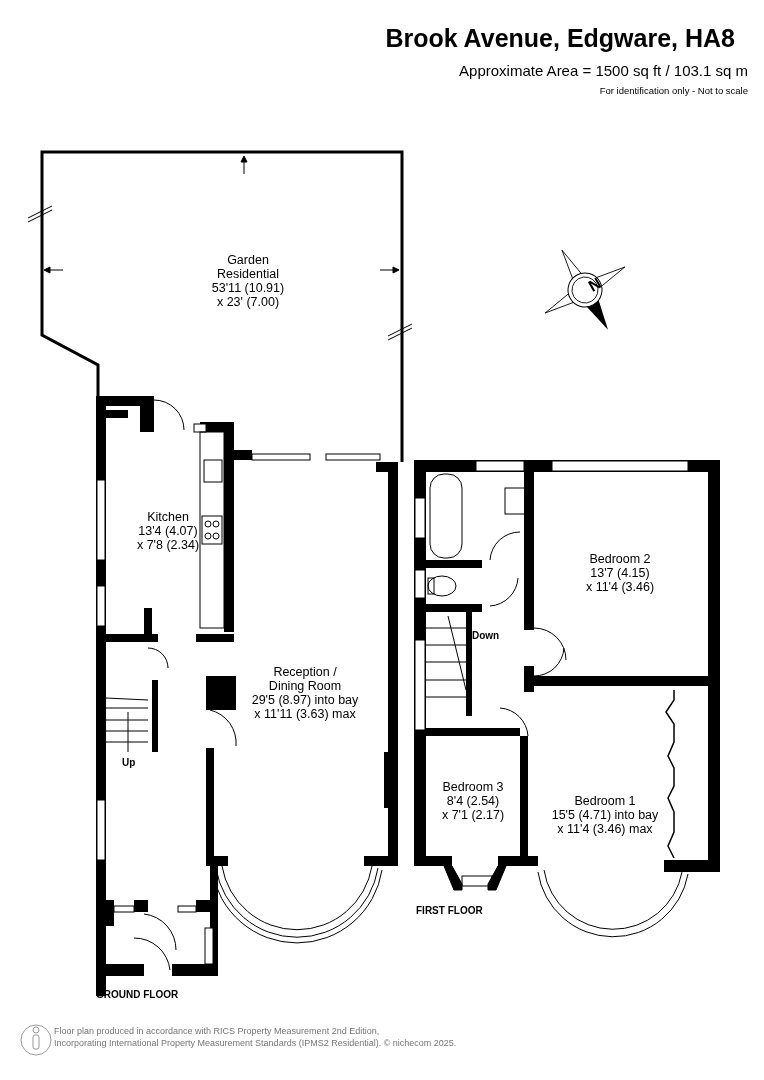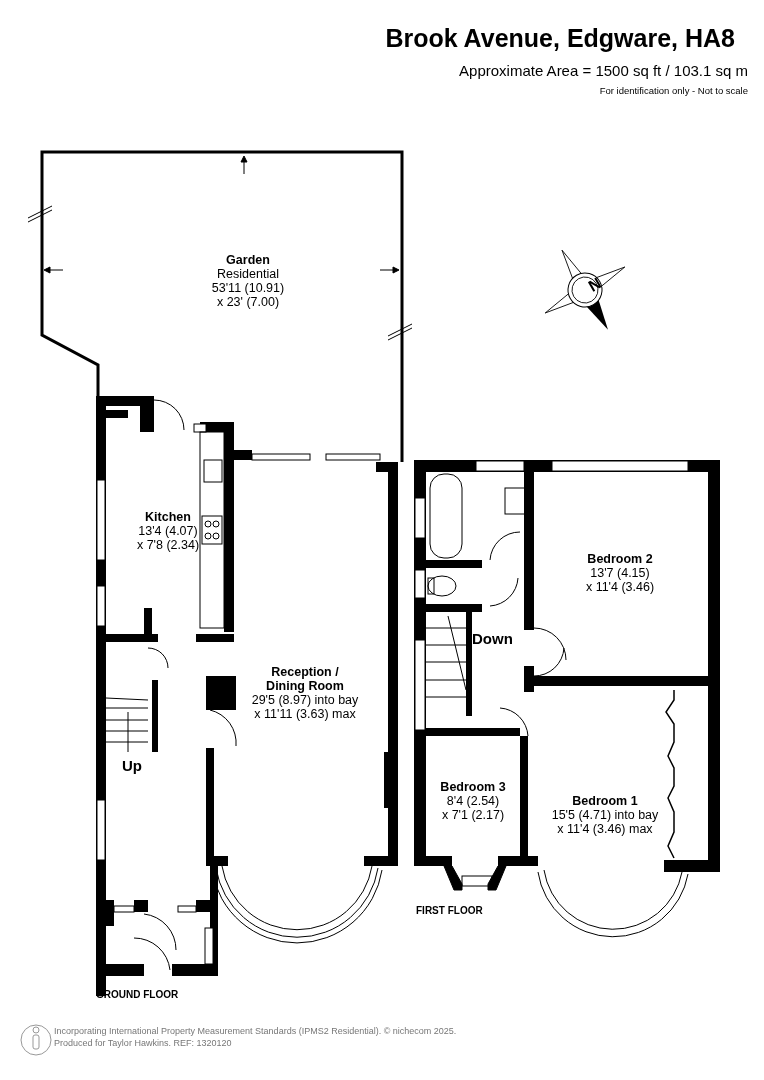--- a/index.html
+++ b/index.html
@@ -2,24 +2,24 @@
 <html><head>
 <meta charset="utf-8">
 <style>
   html,body{margin:0;padding:0;background:#fff;}
   body{width:764px;height:1080px;position:relative;overflow:hidden;font-family:"Liberation Sans",sans-serif;color:#000;}
   .title{position:absolute;right:29px;top:24px;font-size:25px;font-weight:bold;white-space:nowrap;}
   .area{position:absolute;right:16px;top:62px;font-size:15px;white-space:nowrap;}
   .note{position:absolute;right:16px;top:85px;font-size:9.5px;white-space:nowrap;}
   svg.plan{position:absolute;left:0;top:0;}
   .lbl{position:absolute;text-align:center;font-size:12.5px;line-height:14px;white-space:nowrap;transform:translateX(-50%);}
-  .lbl .nm{font-weight:bold;display:block;}
+  .lbl .nm{font-weight:normal;display:block;}
   .lbl span{display:block;}
   .floor{position:absolute;font-weight:bold;font-size:10px;white-space:nowrap;}
-  .small{position:absolute;font-weight:bold;font-size:15px;}
+  .small{position:absolute;font-weight:bold;font-size:10px;}
   .footer{position:absolute;left:54px;top:1025px;font-size:9px;line-height:12px;color:#777;white-space:nowrap;}
   .footer span{display:block;}
 </style>
 </head>
 <body>
 
 <div class="title">Brook Avenue, Edgware, HA8</div>
 <div class="area">Approximate Area = 1500 sq ft / 103.1 sq m</div>
 <div class="note">For identification only - Not to scale</div>
 
@@ -216,15 +216,15 @@
   <span>x 7'1 (2.17)</span>
 </div>
 
 <div class="small" style="left:122px;top:757px;">Up</div>
 <div class="small" style="left:472px;top:630px;">Down</div>
 
 <div class="floor" style="left:96px;top:989px;">GROUND FLOOR</div>
 <div class="floor" style="left:416px;top:905px;">FIRST FLOOR</div>
 
 <div class="footer">
+  <span>Floor plan produced in accordance with RICS Property Measurement 2nd Edition,</span>
   <span>Incorporating International Property Measurement Standards (IPMS2 Residential).   © nichecom 2025.</span>
-  <span>Produced for Taylor Hawkins.   REF: 1320120</span>
 </div>
 
 </body></html>

